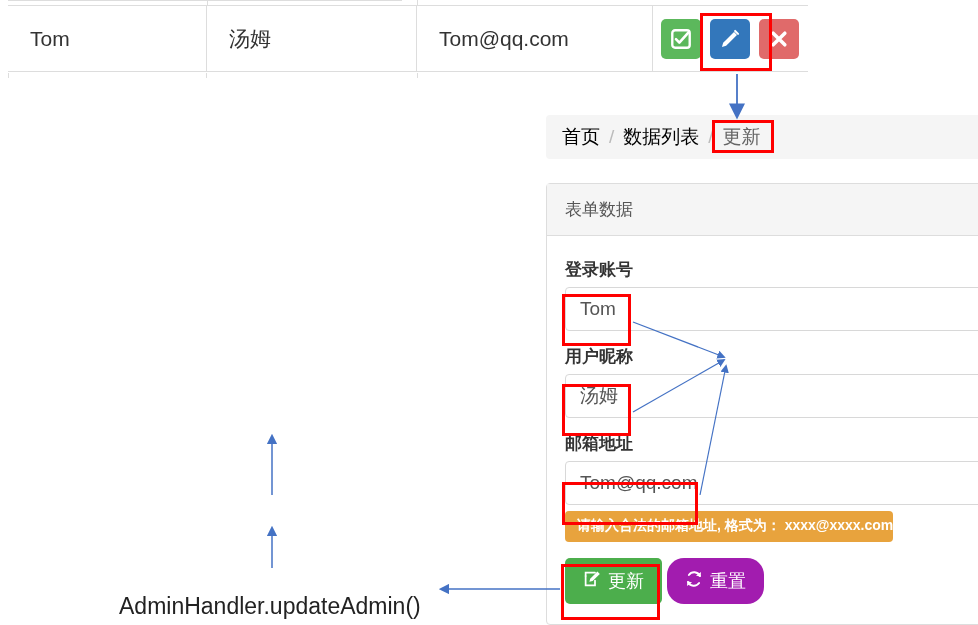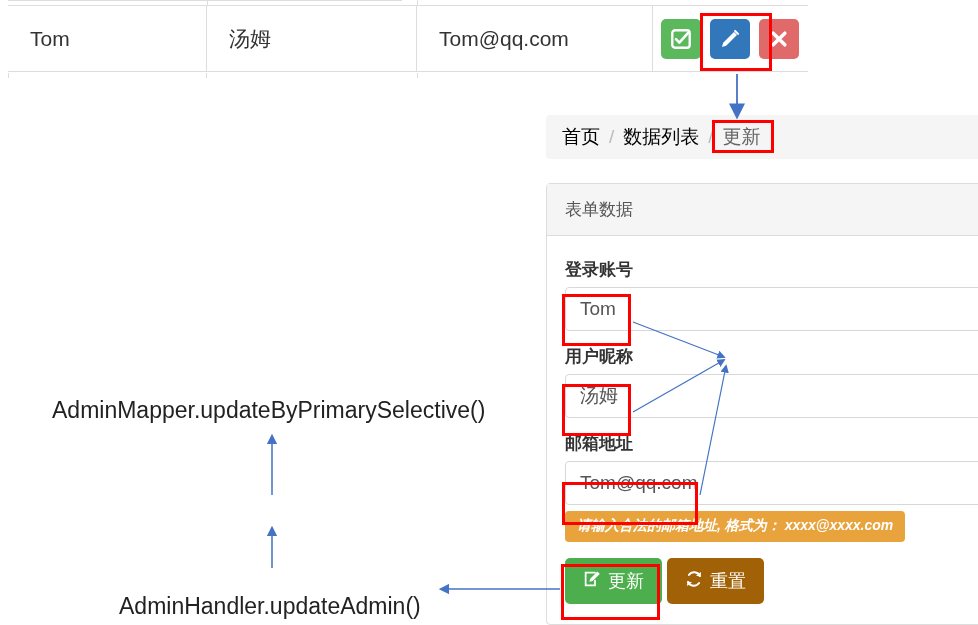--- a/index.html
+++ b/index.html
@@ -129,44 +129,43 @@
     background: #ffffff;
     outline: none;
   }
   .hint-tip {
     display: inline-block;
     background: #e8a33d;
     color: #ffffff;
     font-size: 14px;
     font-weight: bold;
     border-radius: 4px;
-    padding: 6px 12px 7px 12px;
+    padding: 6px 0 7px 12px;
     margin-top: 6px;
     white-space: nowrap;
-    font-style: italic;
   }
   .btn-row {
     margin-top: 16px;
     display: flex;
     gap: 5px;
   }
   .form-btn {
     height: 46px;
     border: none;
     border-radius: 5px;
     color: #ffffff;
     font-size: 18px;
     display: flex; align-items: center; justify-content: center;
     gap: 7px;
     padding: 0 18px;
     cursor: pointer;
     font-family: "Liberation Sans", "DejaVu Sans", sans-serif;
   }
   .form-btn.submit { background: #4cae4c; }
-  .form-btn.reset  { background: #a16207; }
+  .form-btn.reset  { background: #a21caf; border-radius: 17px; }
 
   
   .anno-code {
     position: absolute;
     font-size: 23px;
     color: #222222;
     white-space: nowrap;
   }
   #anno-mapper  { left: 52px;  top: 397px; }
   #anno-service { left: 120px; top: 504px; }
@@ -294,21 +293,20 @@
               <path d="M2.6 21.4 L3.4 15 L9.4 16.6 Z" fill="#ffffff"></path>
             </svg>
           </span>
           <span>重置</span>
         </button>
       </div>
 
     </div>
   </div>
 
-  <div class="anno-code" id="anno-mapper">AdminMapper.updateByPrimarySelective()</div>
   <div class="anno-code" id="anno-handler">AdminHandler.updateAdmin()</div>
 
   <svg class="arrows">
     <defs>
       <marker id="ah" markerWidth="9" markerHeight="9" refX="7" refY="4.5" orient="auto" markerUnits="strokeWidth">
         <path d="M0,0 L9,4.5 L0,9 Z" fill="#4472c4"></path>
       </marker>
       <marker id="ah2" markerWidth="7" markerHeight="7" refX="5.5" refY="3.5" orient="auto" markerUnits="strokeWidth">
         <path d="M0,0 L7,3.5 L0,7 Z" fill="#4472c4"></path>
       </marker>

